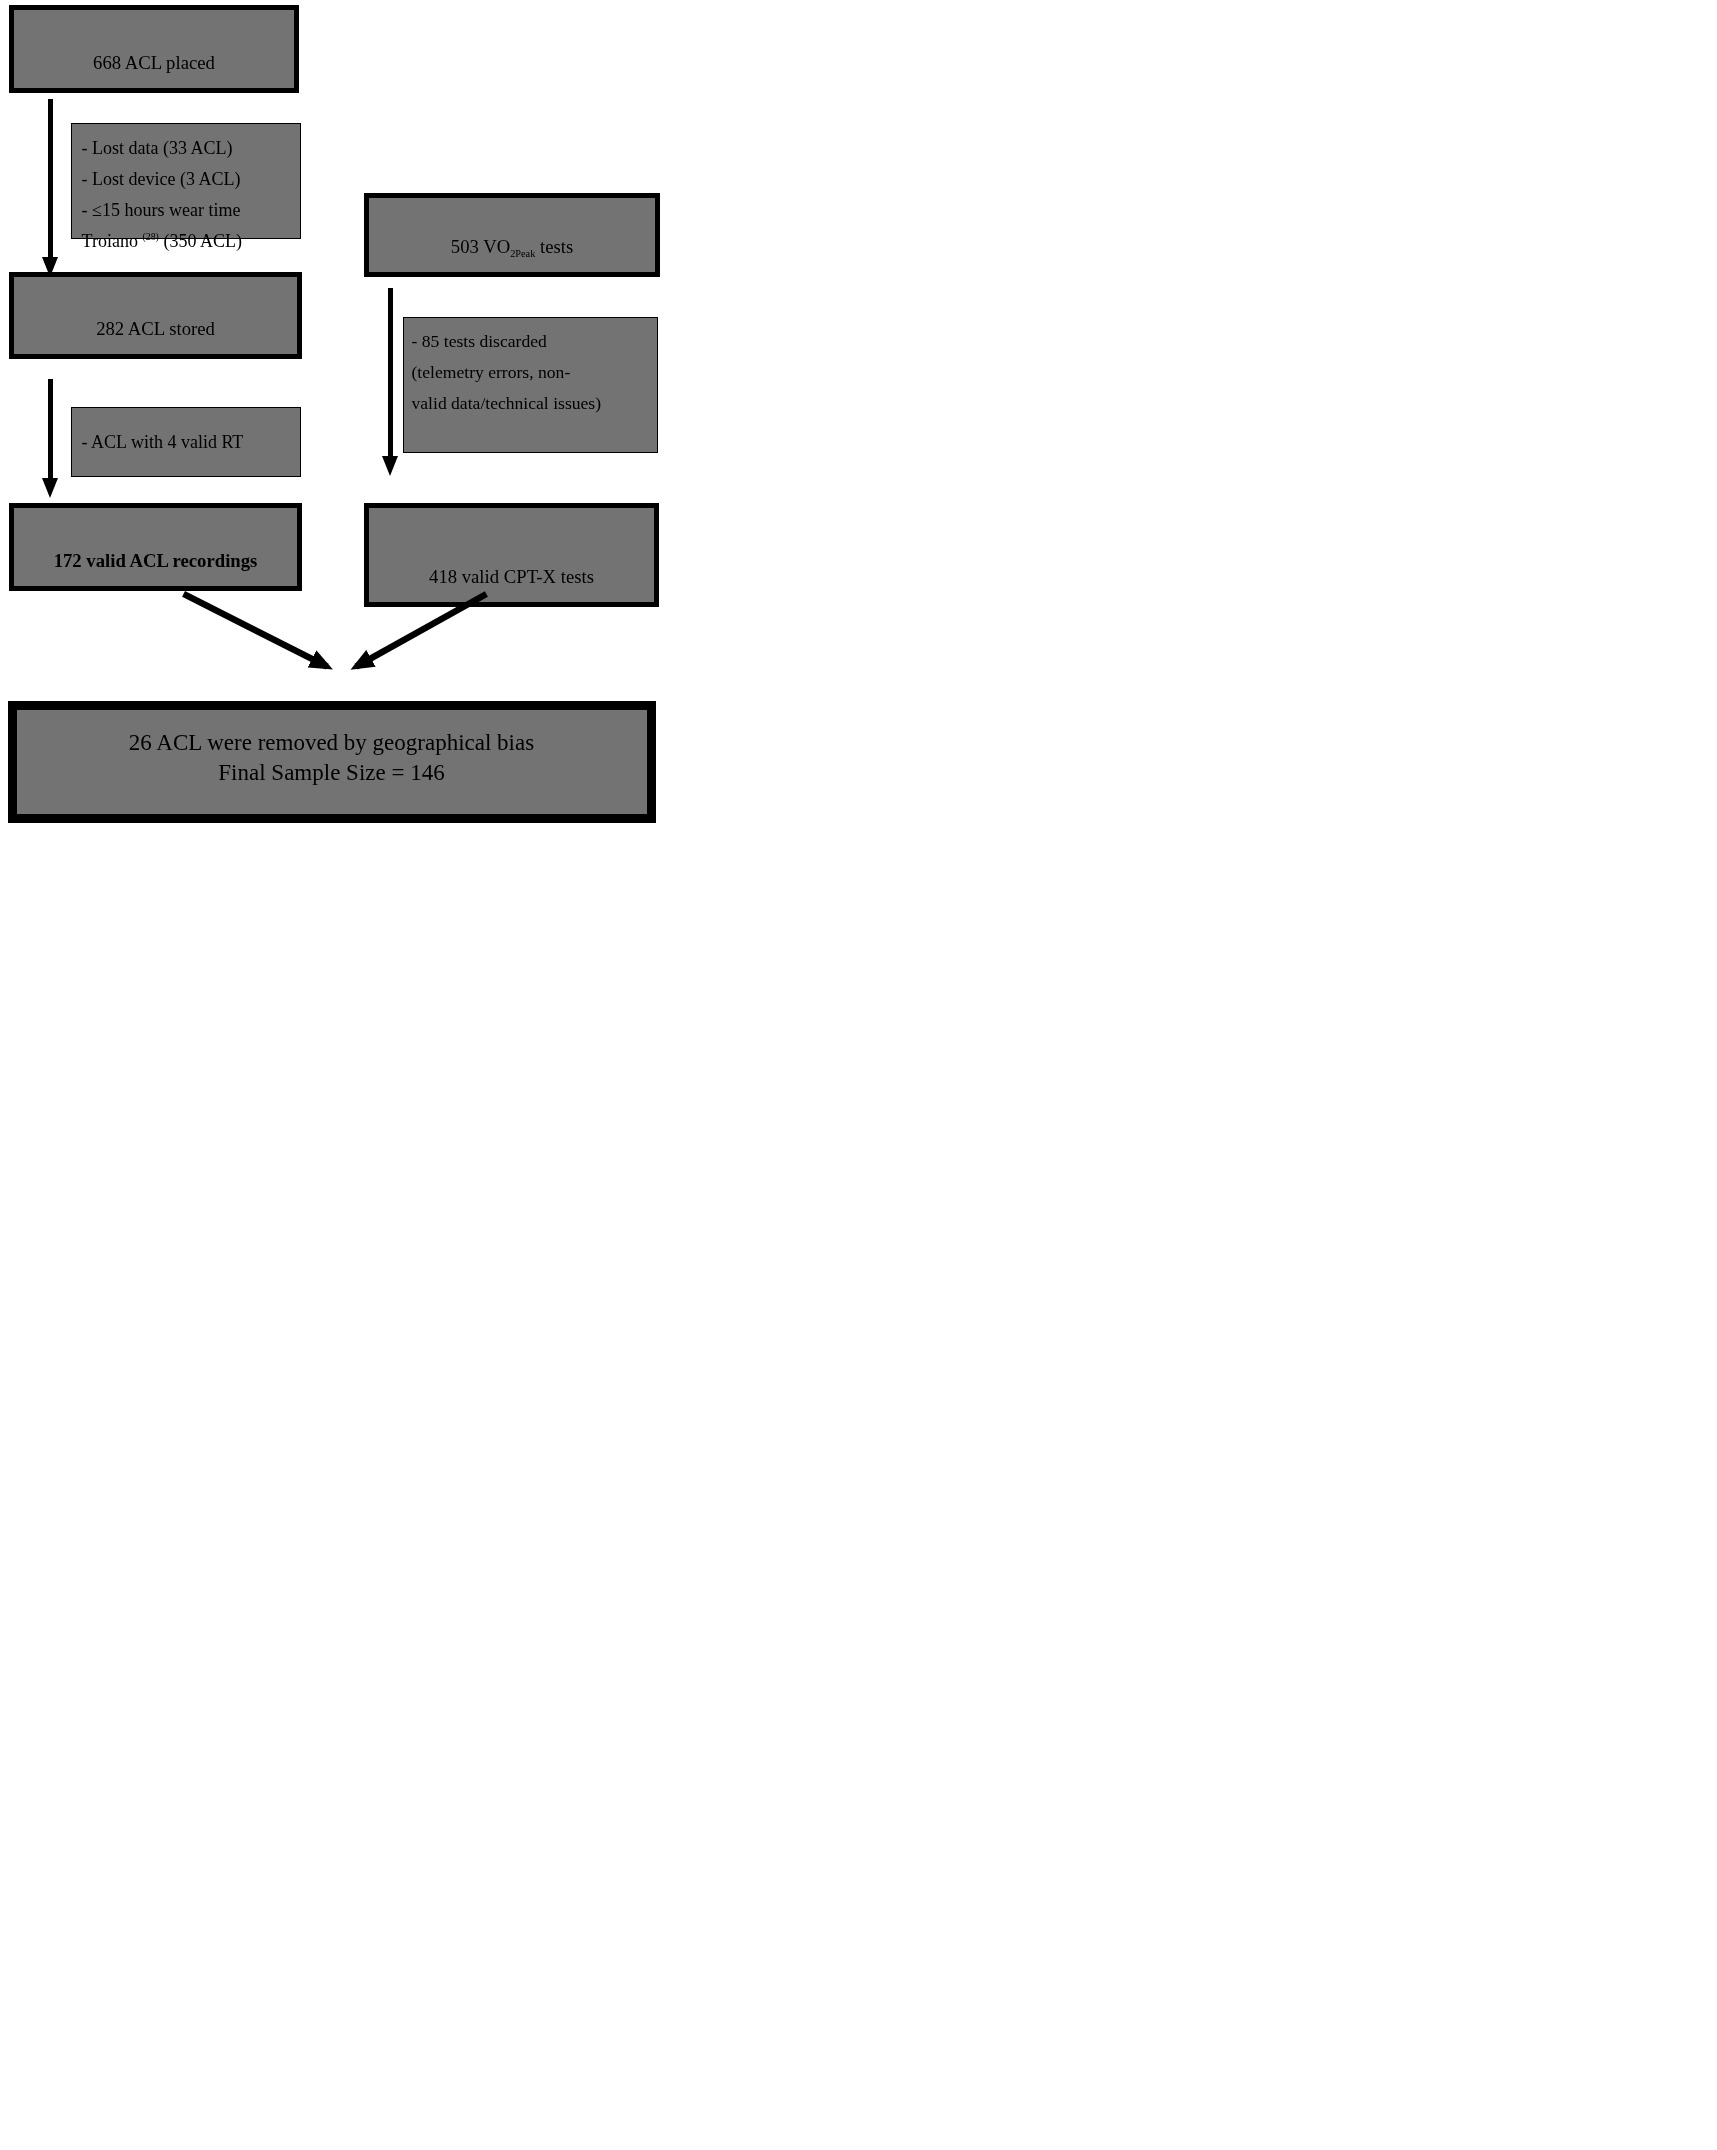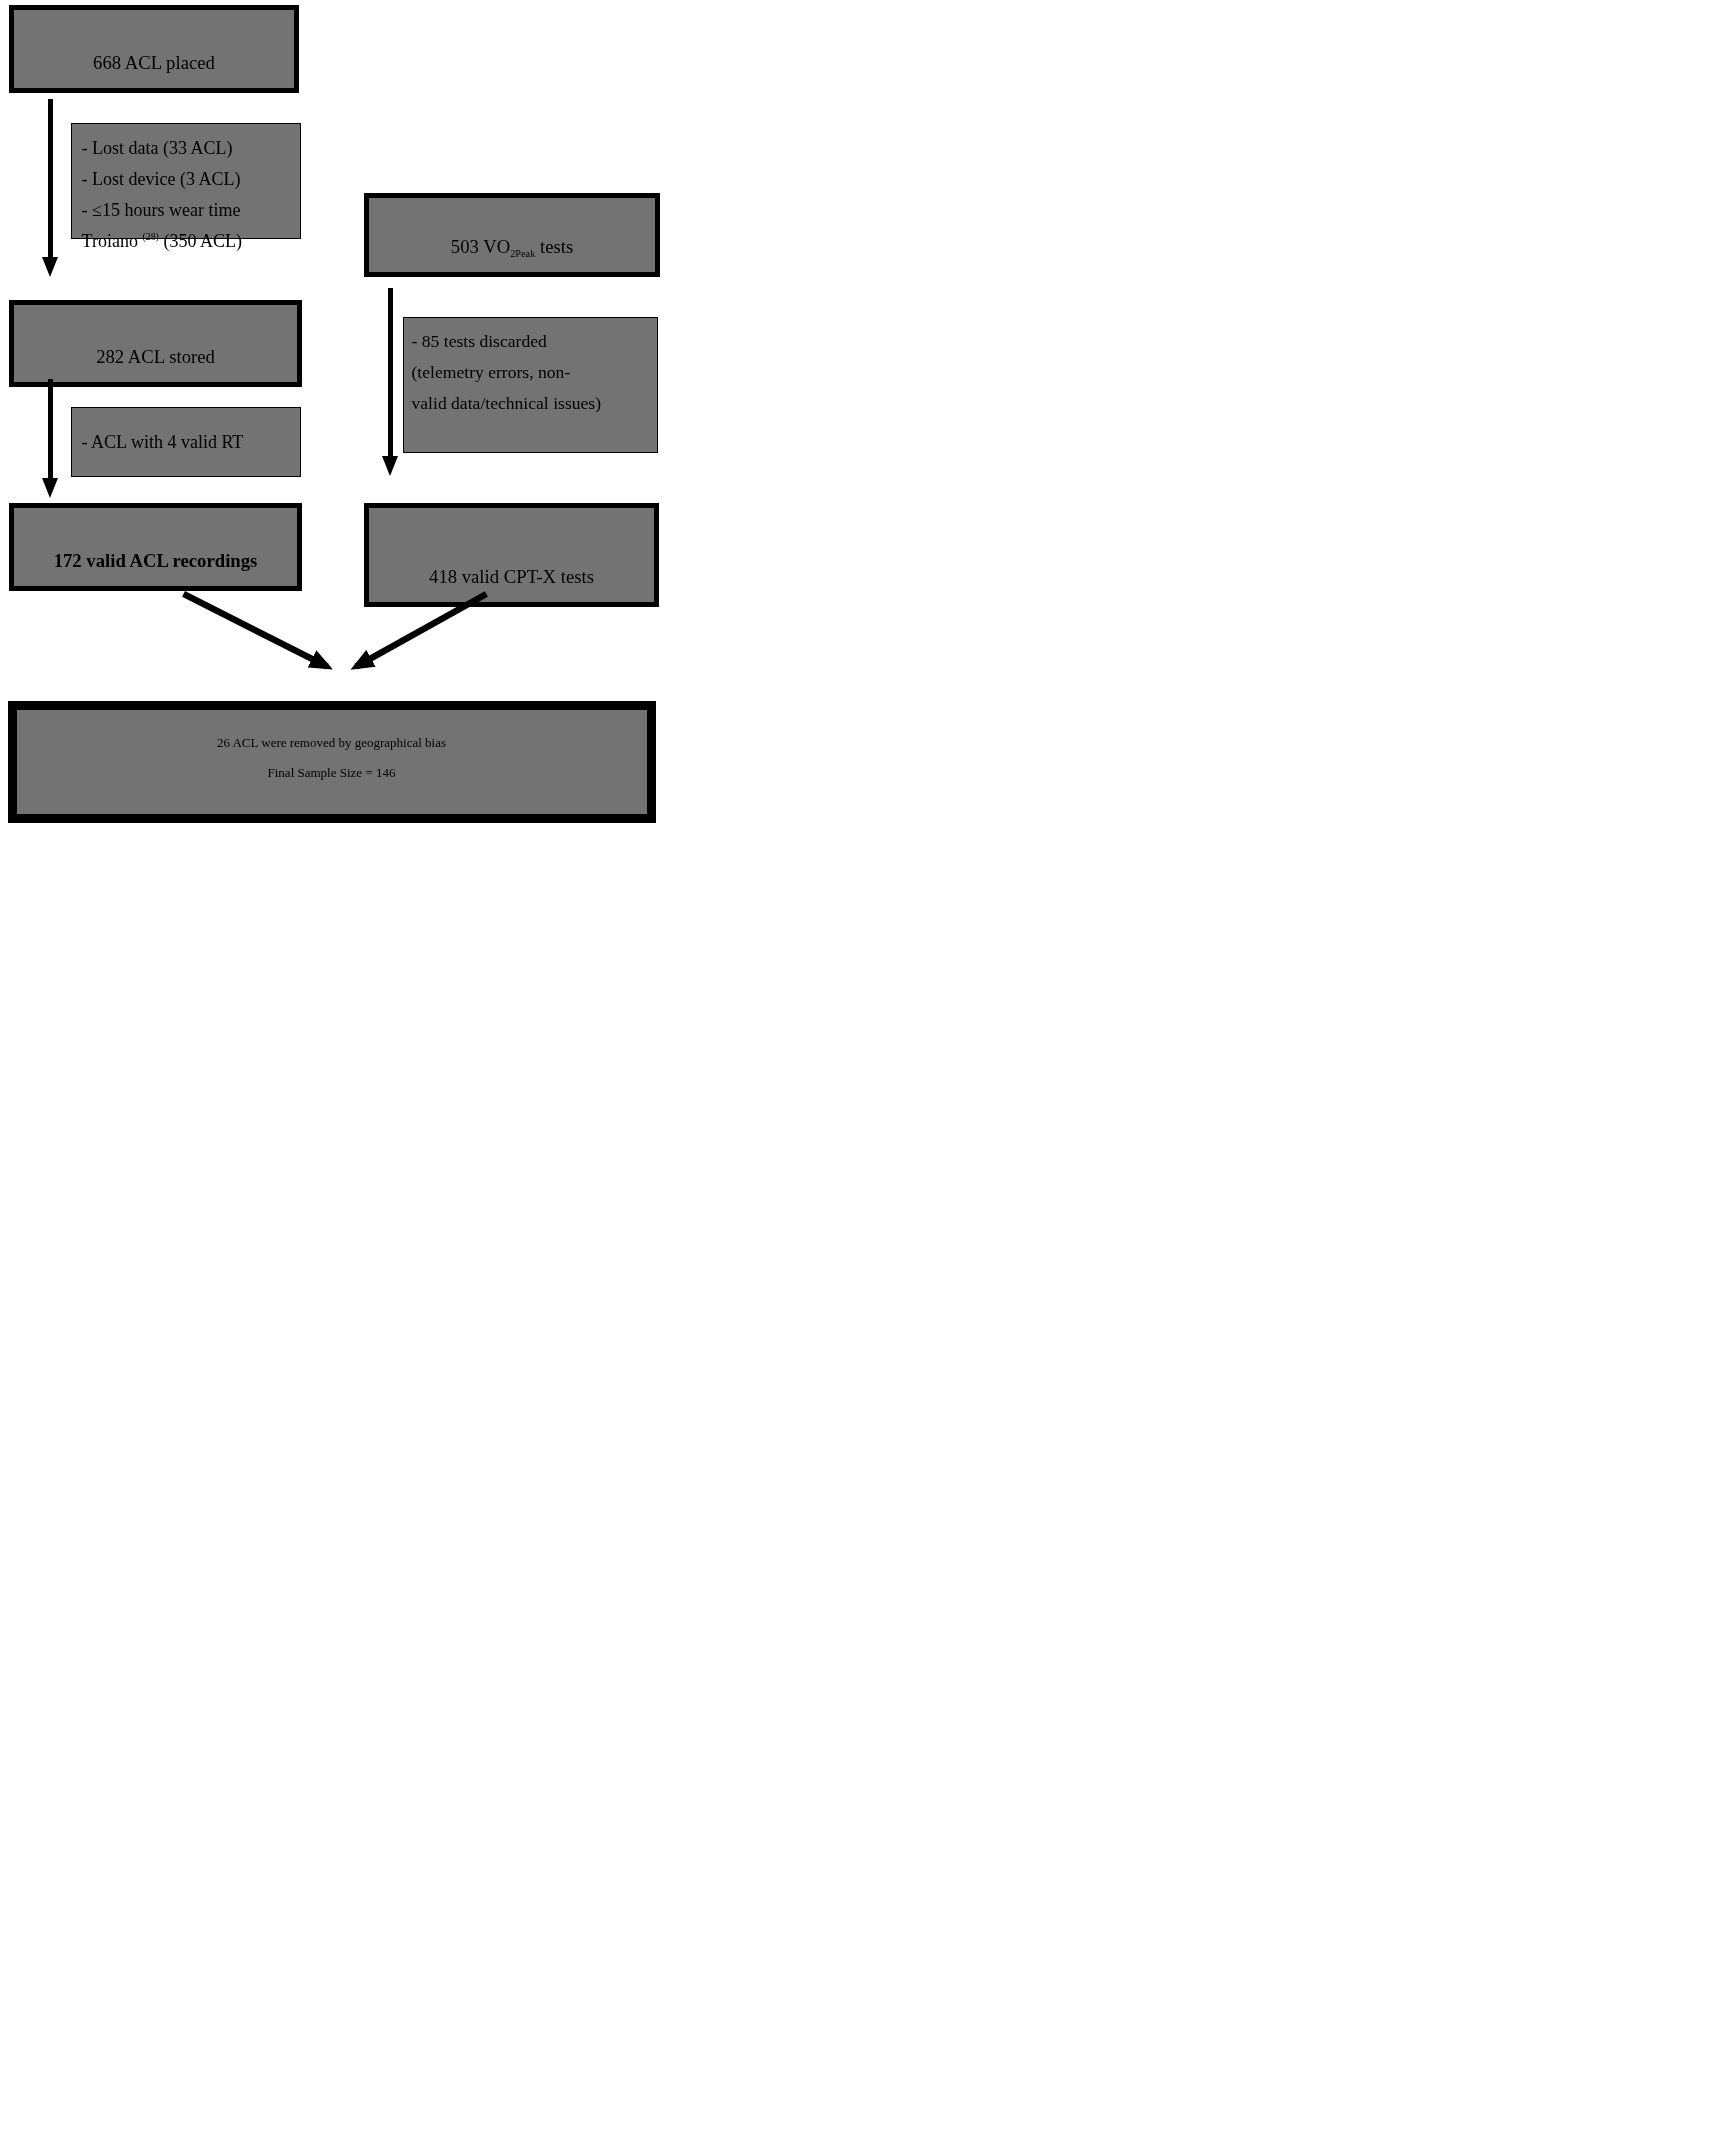--- a/index.html
+++ b/index.html
@@ -21,21 +21,21 @@
     align-items: flex-end;
     text-align: center;
   }
   .box.main {
     border: 5.3px solid #000000;
     font-size: 18.7px;
     padding-bottom: 14px;
   }
   .box.final {
     border: 9px solid #000000;
-    font-size: 13px;
+    font-size: 23px;
     flex-direction: column;
     align-items: center;
     justify-content: center;
     line-height: 30.5px;
     padding-bottom: 8px;
   }
   .box.excl {
     border: 1.6px solid #000000;
     font-size: 18px;
     display: block;
@@ -72,21 +72,21 @@
     <span>668 ACL placed</span>
   </div>
 
   <div class="box excl" style="left:71px; top:123px; width:230px; height:116px; padding:8.5px 9.6px;">
     <div class="line">- Lost data (33 ACL)</div>
     <div class="line">- Lost device (3 ACL)</div>
     <div class="line">- ≤15 hours wear time</div>
     <div class="line"><span>Troiano </span><sup class="cite">(28)</sup><span> (350 ACL)</span></div>
   </div>
 
-  <div class="box main" style="left:9px; top:300px; width:293px; height:87px;">
+  <div class="box main" style="left:9px; top:272px; width:293px; height:87px;">
     <span>282 ACL stored</span>
   </div>
 
   <div class="box excl" style="left:71px; top:407px; width:230px; height:70px; display:flex; align-items:center; justify-content:flex-start; padding:0 9.6px;">
     <span class="line">- ACL with 4 valid RT</span>
   </div>
 
   <div class="box main" style="left:9px; top:503px; width:293px; height:88px;font-weight:bold;">
     <span>172 valid ACL recordings</span>
   </div>

